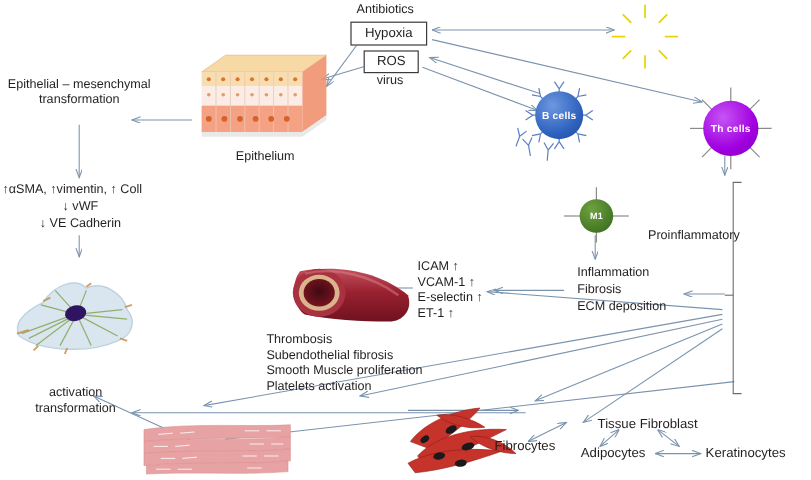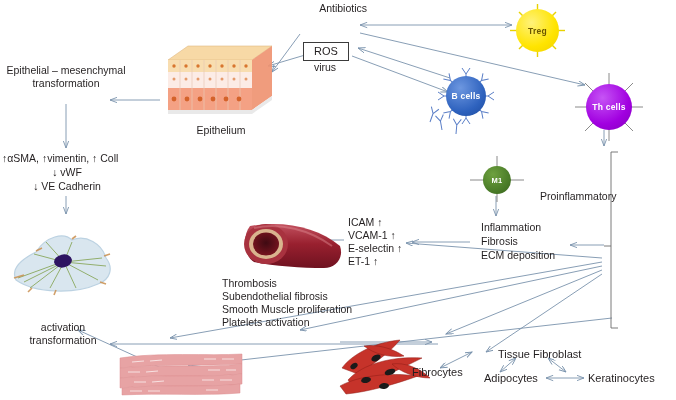--- a/index.html
+++ b/index.html
@@ -282,42 +282,41 @@
     </g>
     <g fill="#1a1a1a">
       <ellipse cx="38" cy="24" rx="5" ry="3" transform="rotate(-28 38 24)"></ellipse>
       <ellipse cx="52" cy="38" rx="5.5" ry="3" transform="rotate(-18 52 38)"></ellipse>
       <ellipse cx="28" cy="46" rx="5" ry="3" transform="rotate(-12 28 46)"></ellipse>
       <ellipse cx="46" cy="52" rx="5" ry="3" transform="rotate(-8 46 52)"></ellipse>
       <ellipse cx="16" cy="32" rx="4" ry="2.6" transform="rotate(-35 16 32)"></ellipse>
     </g>
   </svg>
 
-  <div class="disc" style="left:516px;top:9px;width:43px;height:43px;
-              background:radial-gradient(circle at 36% 32%, #fff27a, #FFE400 60%, #f0cf00);">
-    <span class="cellname" style="color:#6b5600;">Treg</span>
-  </div>
 
   <div class="disc" style="left:446px;top:76px;width:40px;height:40px;
               background:radial-gradient(circle at 36% 30%, #6d97e0, #2E62BE 62%, #1d4a9c);">
     <span class="cellname">B cells</span>
   </div>
 
   <div class="disc" style="left:586px;top:84px;width:46px;height:46px;
               background:radial-gradient(circle at 36% 30%, #c654f5, #A100E0 60%, #8400bb);">
     <span class="cellname">Th cells</span>
   </div>
 
   <div class="disc" style="left:483px;top:166px;width:28px;height:28px;
               background:radial-gradient(circle at 36% 30%, #6ea13f, #4A7C28 62%, #38621c);">
     <span class="cellname" style="font-size:7.5px;">M1</span>
   </div>
 
-  <div class="lbl ctr" style="left:275px;top:2px;width:92px;text-align:right;">Antibiotics</div>
-
+  <div class="lbl ctr" style="left:275px;top:2px;width:92px;">Antibiotics</div>
+
+  <div class="boxed" style="left:292px;top:18px;width:62px;height:18px;line-height:18px;">
+    <span>Hypoxia</span>
+  </div>
 
   <div class="boxed" style="left:303px;top:42px;width:44px;height:17px;line-height:17px;">
     <span>ROS</span>
   </div>
 
   <div class="lbl ctr" style="left:303px;top:61px;width:44px;">virus</div>
 
   <div class="lbl ctr" style="left:4px;top:64px;width:124px;">Epithelial – mesenchymal</div>
   <div class="lbl ctr" style="left:4px;top:77px;width:124px;">transformation</div>
 

